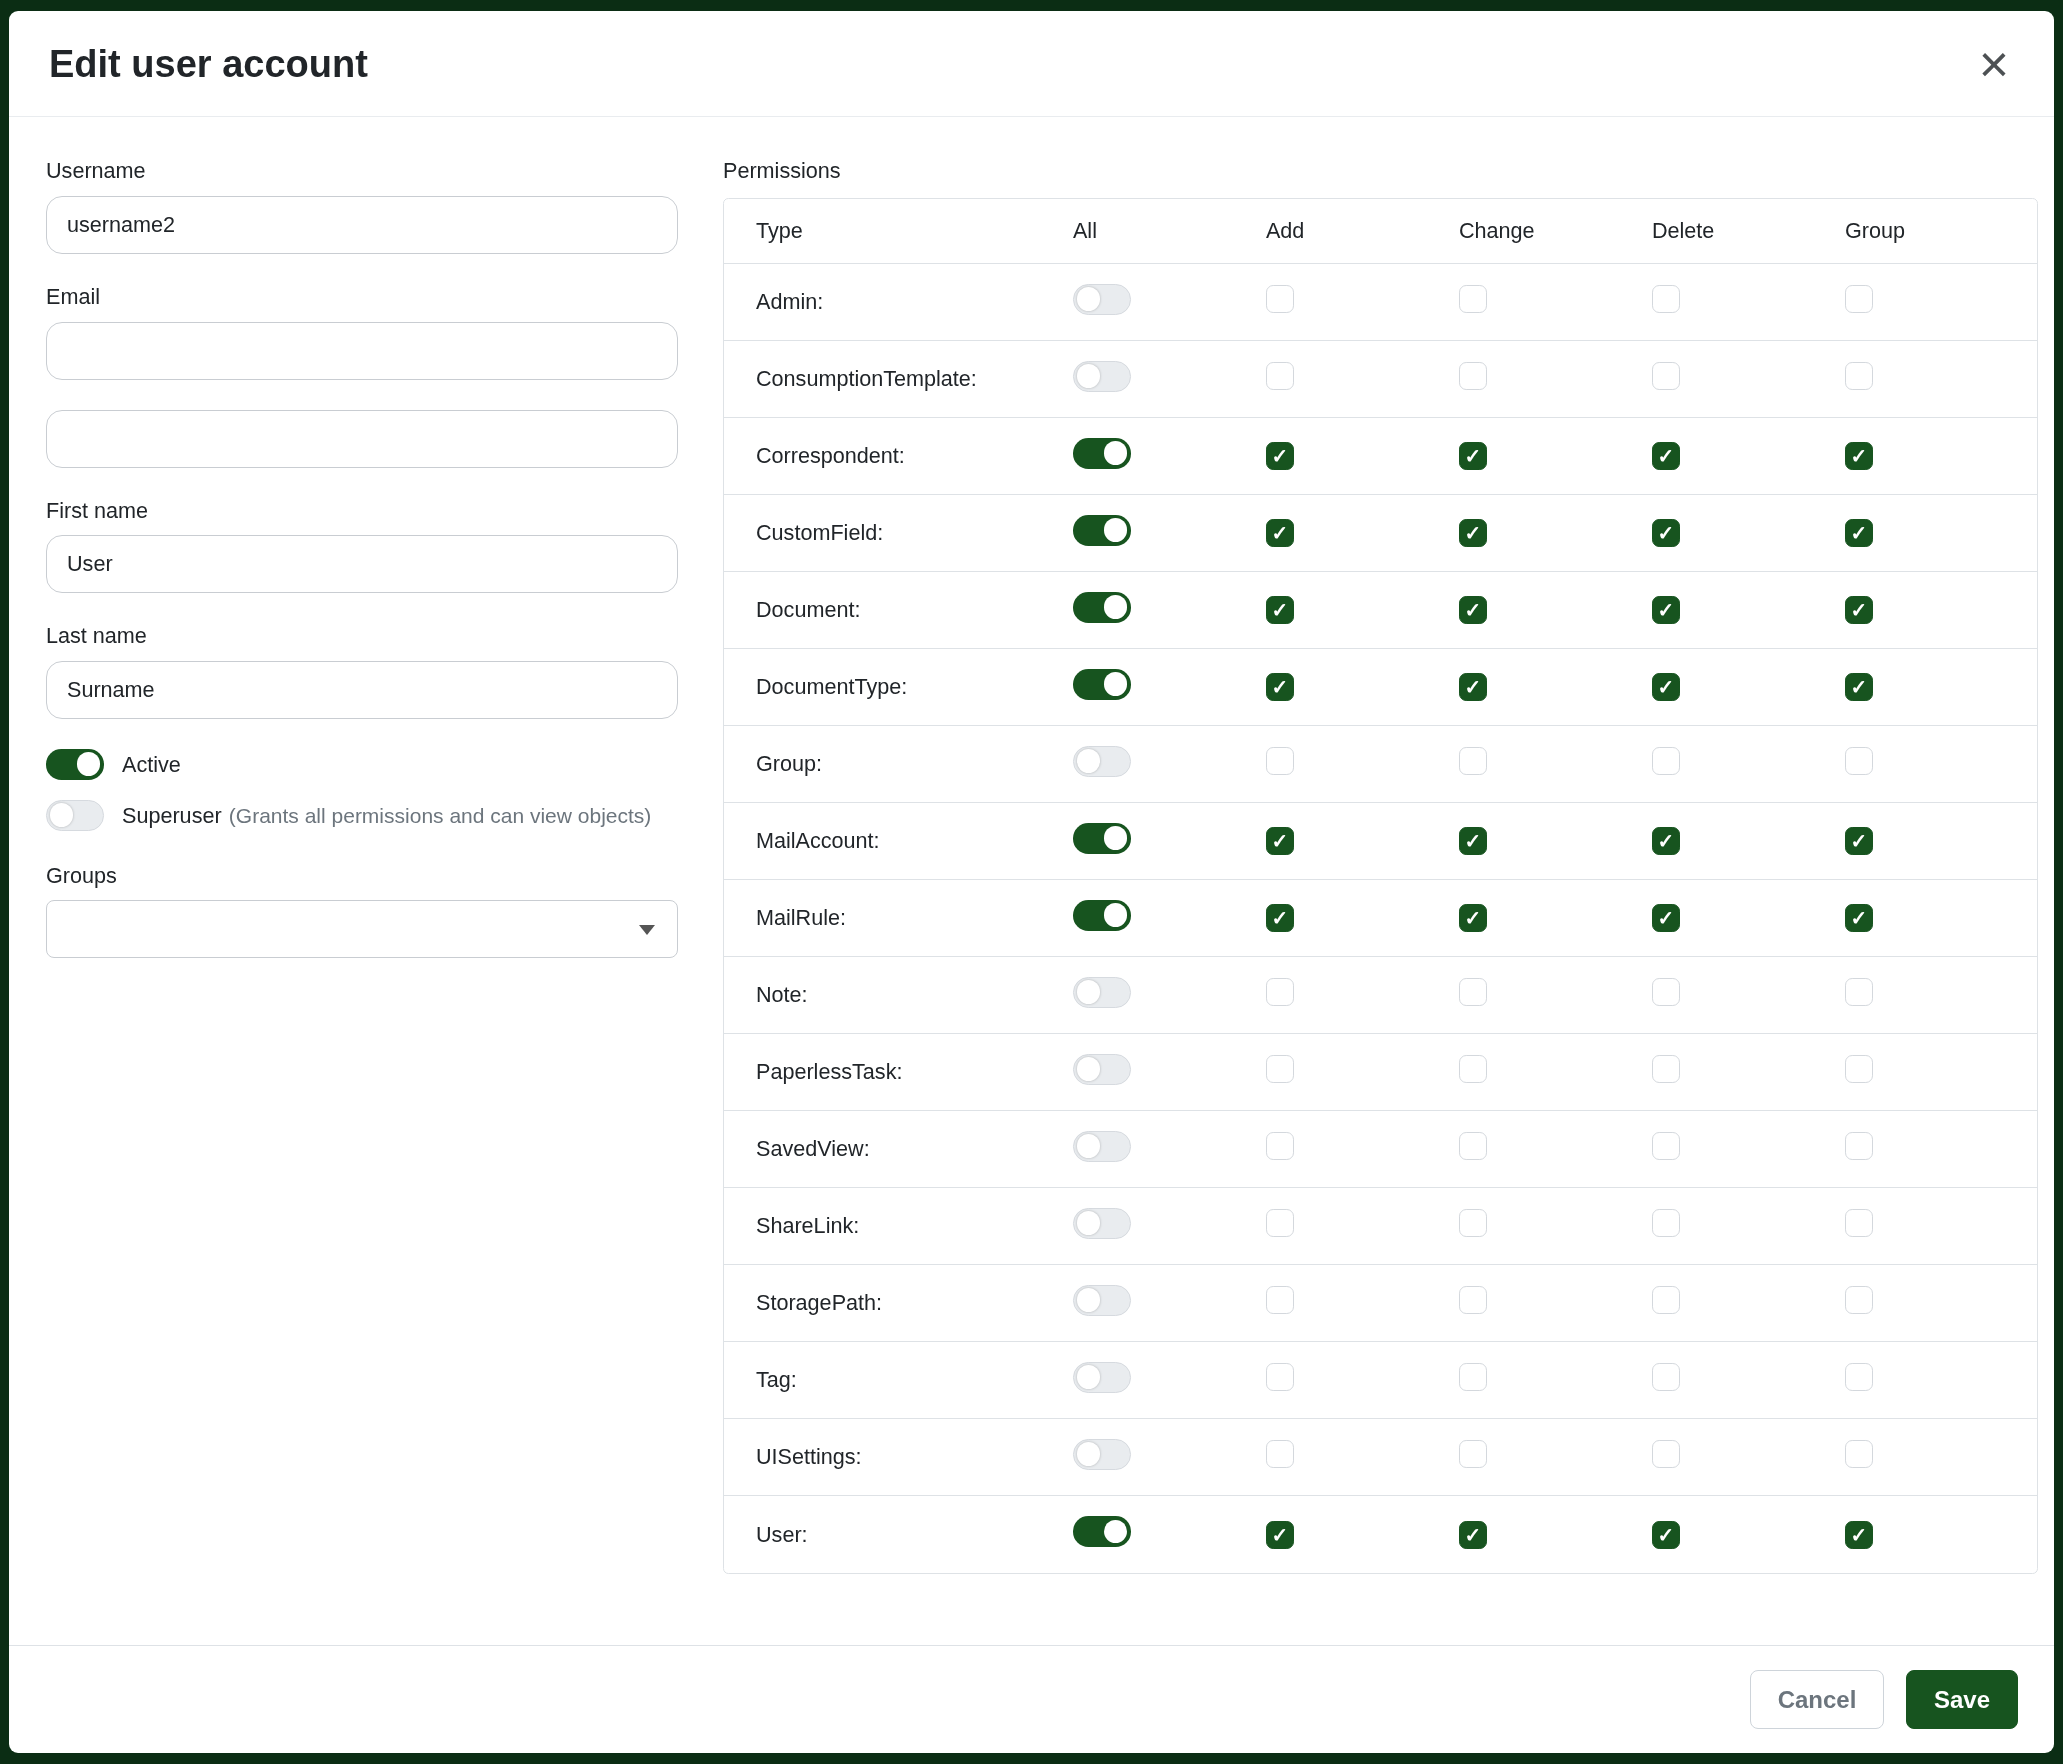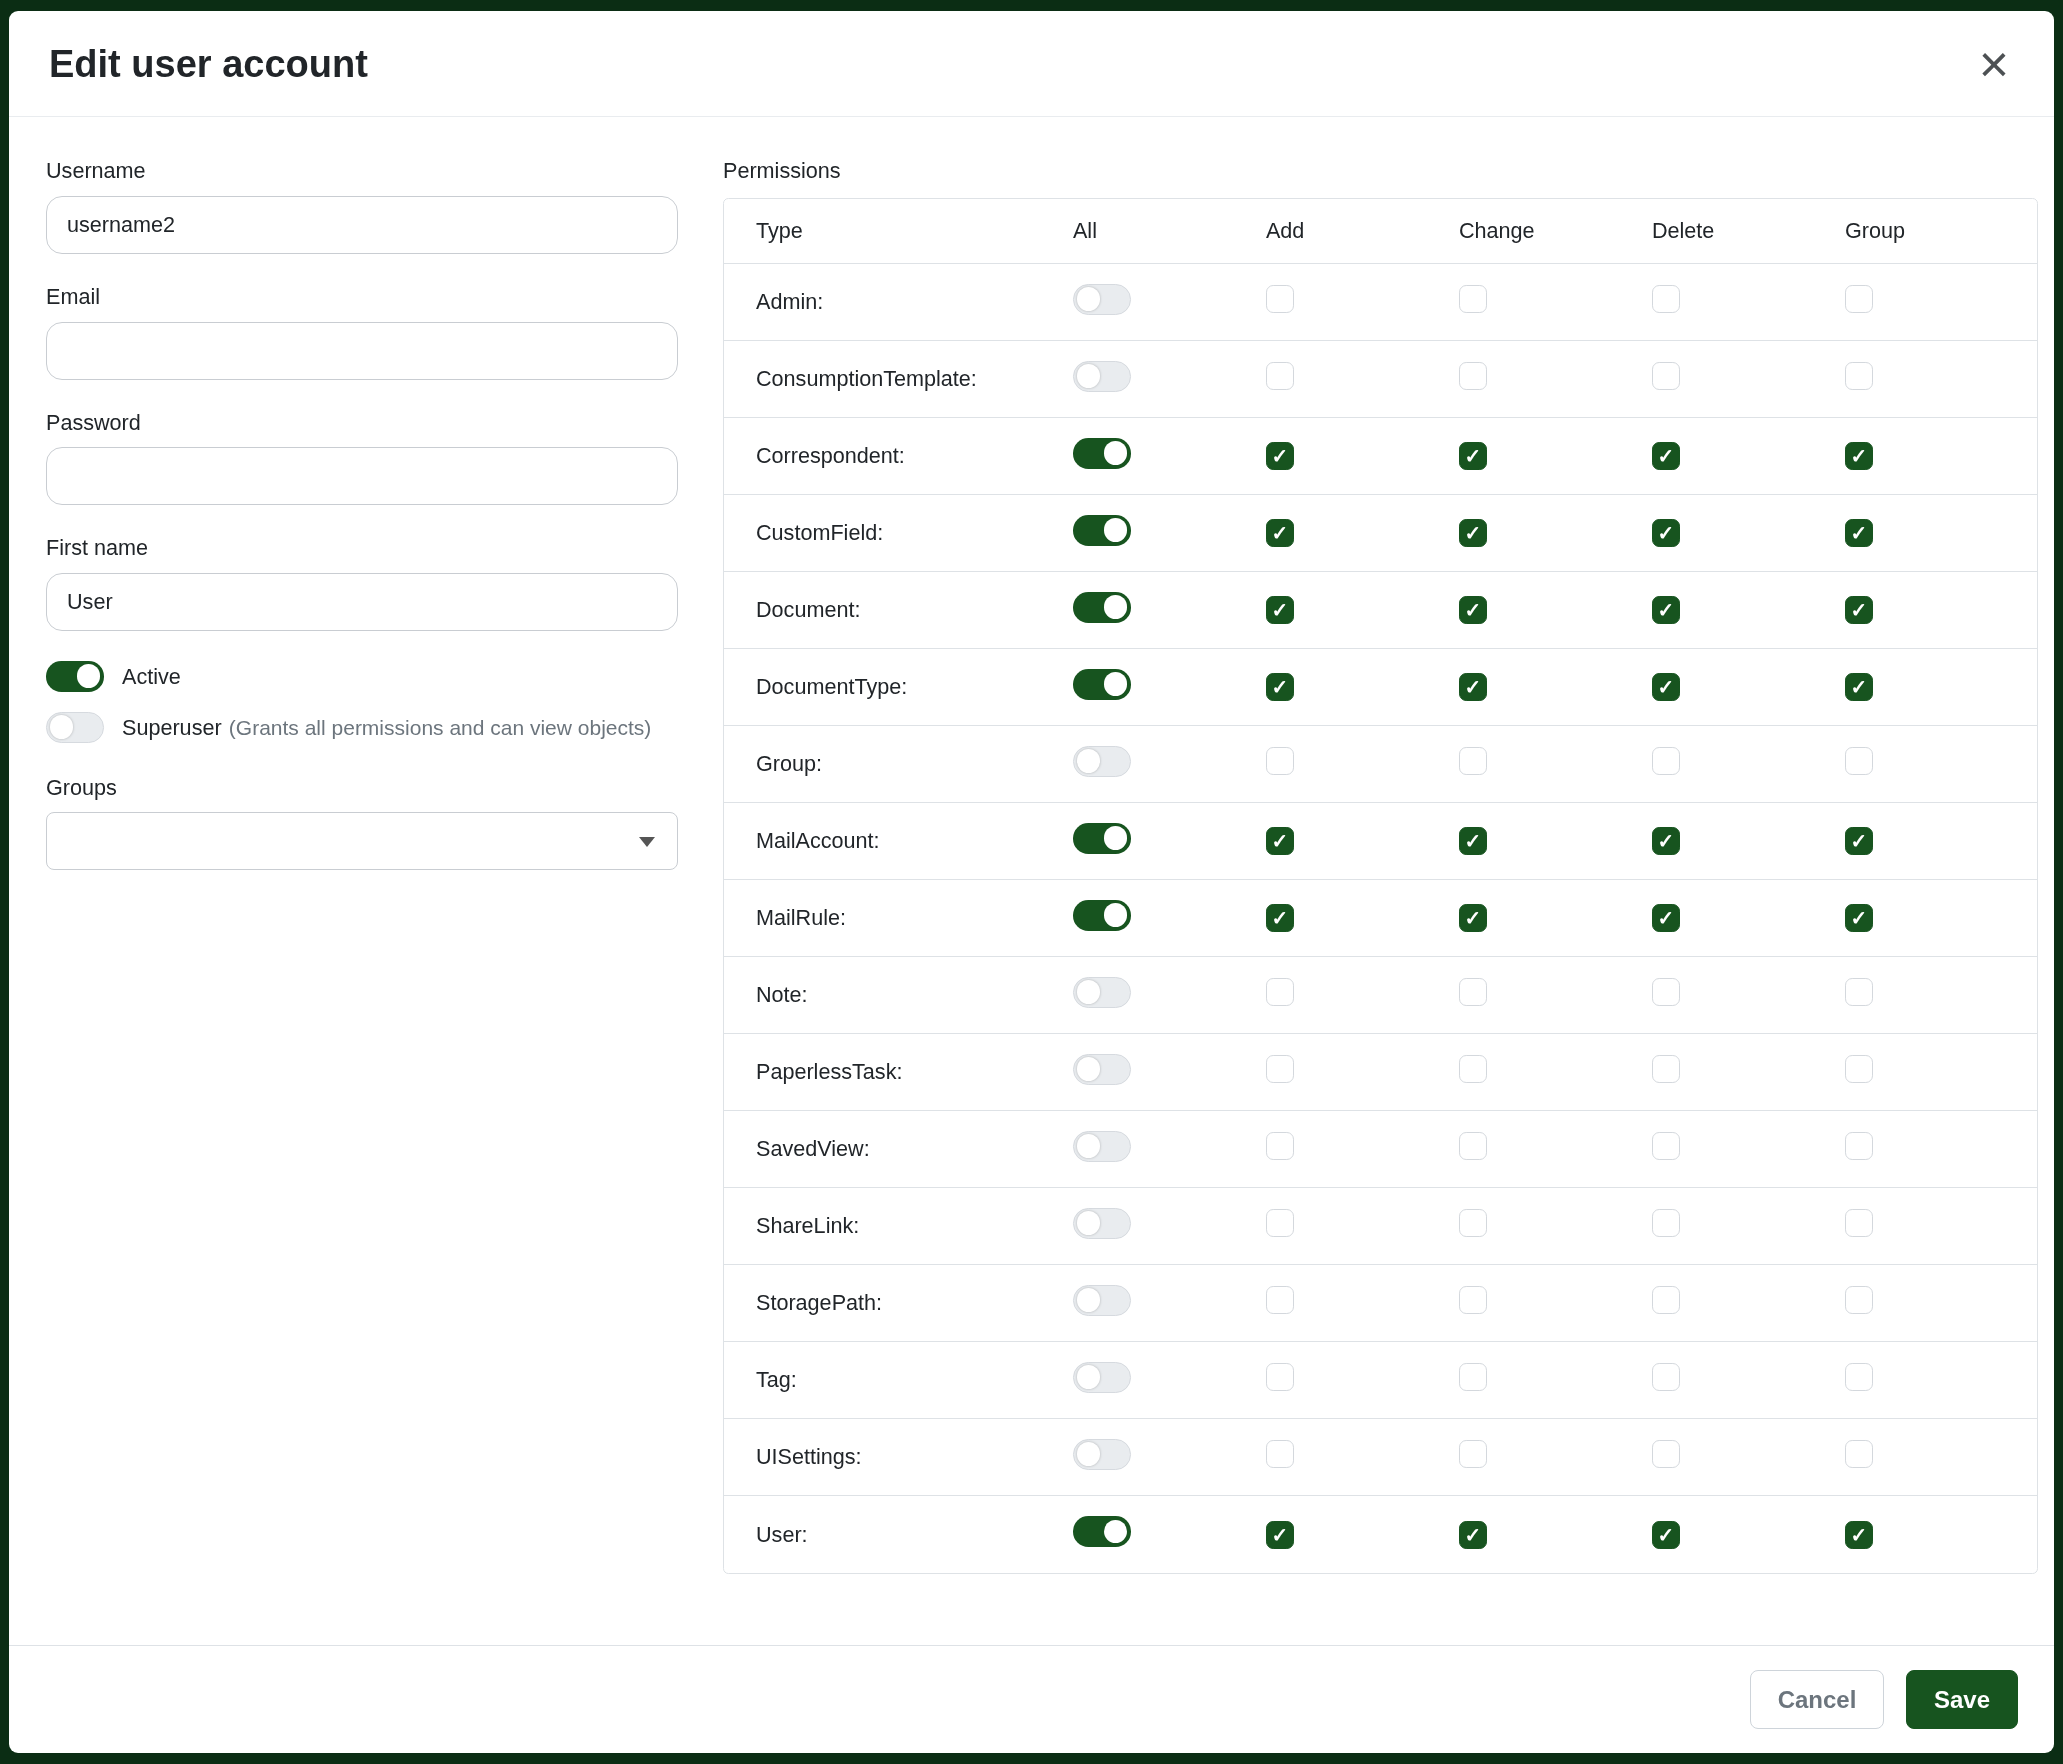--- a/index.html
+++ b/index.html
@@ -125,29 +125,32 @@
         <label class="form-label">Username</label>
         <input class="text-input" type="text" value="username2" style="">
       </div>
 
       <div class="form-group">
         <label class="form-label">Email</label>
         <input class="text-input" type="text" value="" style="">
       </div>
 
       <div class="form-group">
-        <label class="form-label">Password</label>
         <input class="text-input" type="password" value="" style="">
       </div>
 
       <div class="form-group">
         <label class="form-label">First name</label>
         <input class="text-input" type="text" value="User" style="">
       </div>
 
+      <div class="form-group">
+        <label class="form-label">Last name</label>
+        <input class="text-input" type="text" value="Surname" style="">
+      </div>
 
       <div class="switch-row">
         <span class="switch on"></span>
         <span class="switch-text">Active</span>
       </div>
 
       <div class="switch-row">
         <span class="switch off"></span>
         <span class="switch-text"><span>Superuser</span><span class="note">(Grants all permissions and can view objects)</span></span>
       </div>

